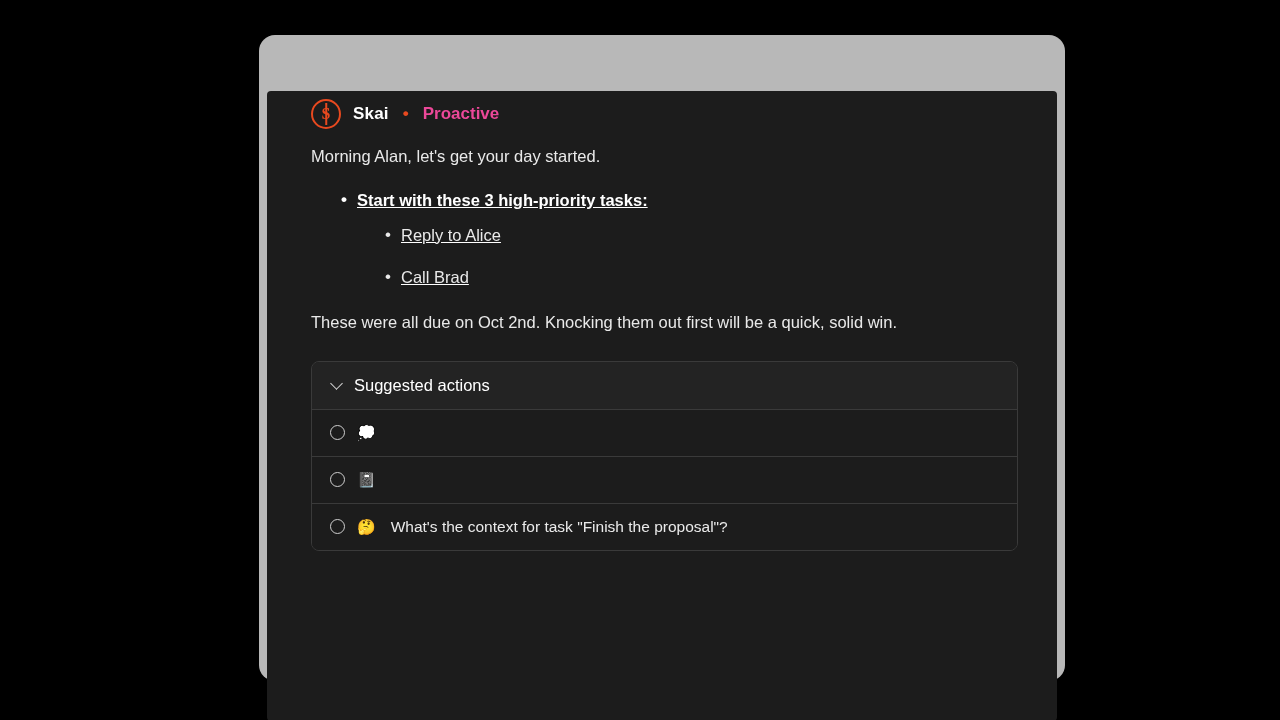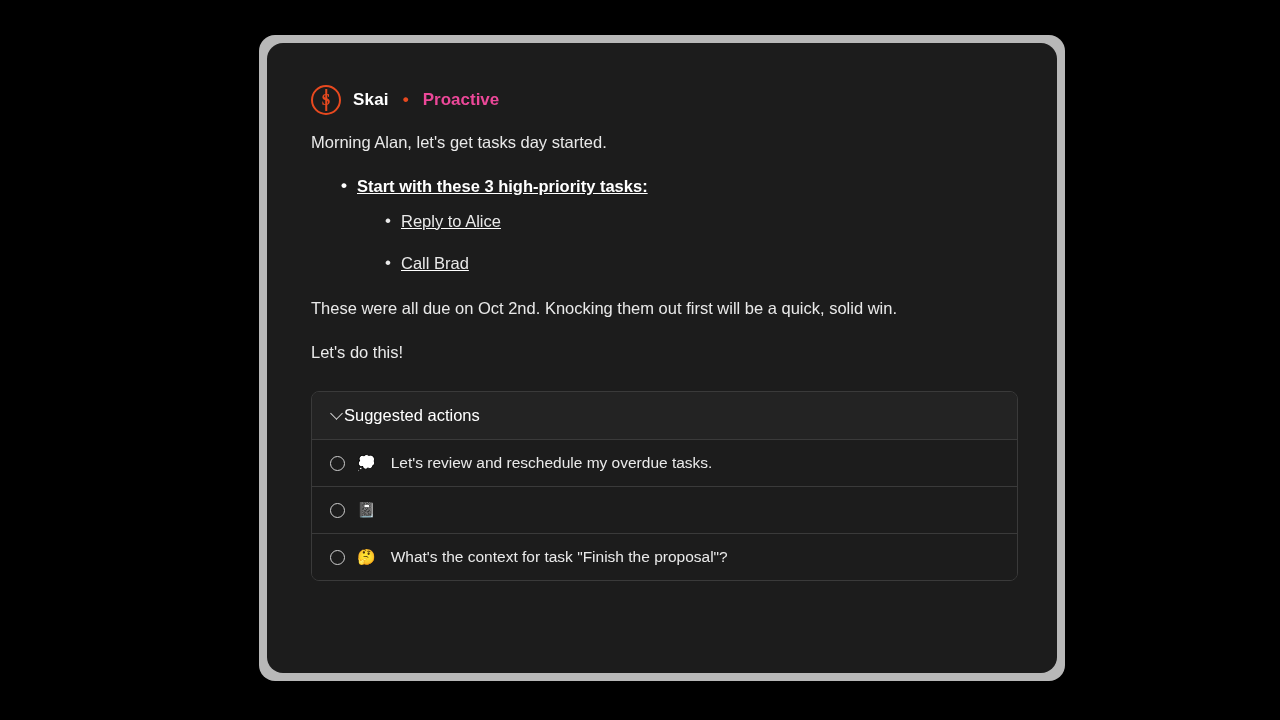--- a/index.html
+++ b/index.html
@@ -28,25 +28,26 @@
     background: #b8b8b8;
     border-radius: 16px;
     box-sizing: border-box;
     padding: 8px;
   }
 
   .card {
     width: 100%;
     height: 100%;
     background: #1c1c1c;
-    border-radius: 16px;
-    box-sizing: border-box;
-    padding: 42px 39px 20px 44px;
+    border-radius: 4px;
+    box-sizing: border-box;
+    padding: 8px 39px 20px 44px;
     overflow: hidden;
     position: relative;
+    margin-top: 48px;
   }
 
   
   .header {
     display: flex;
     align-items: center;
     gap: 12px;
     margin-bottom: 14px;
   }
 
@@ -156,20 +157,21 @@
     margin-top: 26px;
     border: 1px solid #3a3a3a;
     border-radius: 8px;
     overflow: hidden;
     background: #1f1f1f;
   }
 
   .actions-header {
     display: flex;
     align-items: flex-start;
+    gap: 10px;
     padding: 14px 18px;
     background: #232323;
     border-bottom: 1px solid #3a3a3a;
   }
   .chevron {
     width: 14px;
     height: 14px;
     flex: 0 0 14px;
     position: relative;
   }
@@ -228,45 +230,43 @@
       <div class="header">
         <div class="logo">
           <span class="bar"></span>
           <span class="s">S</span>
         </div>
         <span class="brand">Skai</span>
         <span class="brand-dot">•</span>
         <span class="brand-mode">Proactive</span>
       </div>
 
-      <p class="para">Morning Alan, let's get tasks day started.</p>
+      <p class="para">Morning Alan, let's get your day started.</p>
 
       <ul class="level1">
         <li>
           <span>Start with these 3 high-priority tasks:</span>
           <ul class="level2">
             <li>Reply to Alice</li>
             <li>Call Brad</li>
           </ul>
         </li>
       </ul>
 
       <p class="para">These were all due on Oct 2nd. Knocking them out first will be a quick, solid win.</p>
-      <p class="para">Let's do this!</p>
 
       <div class="actions">
         <div class="actions-header">
           <span class="chevron"></span>
           <span class="actions-title">Suggested actions</span>
         </div>
 
         <div class="action-row">
           <span class="radio"></span>
           <span class="action-emoji">💭</span>
-          <span class="action-label">Let's review and reschedule my overdue tasks.</span>
         </div>
 
         <div class="action-row">
           <span class="radio"></span>
           <span class="action-emoji">📓</span>
         </div>
 
         <div class="action-row">
           <span class="radio"></span>
           <span class="action-emoji">🤔</span>

